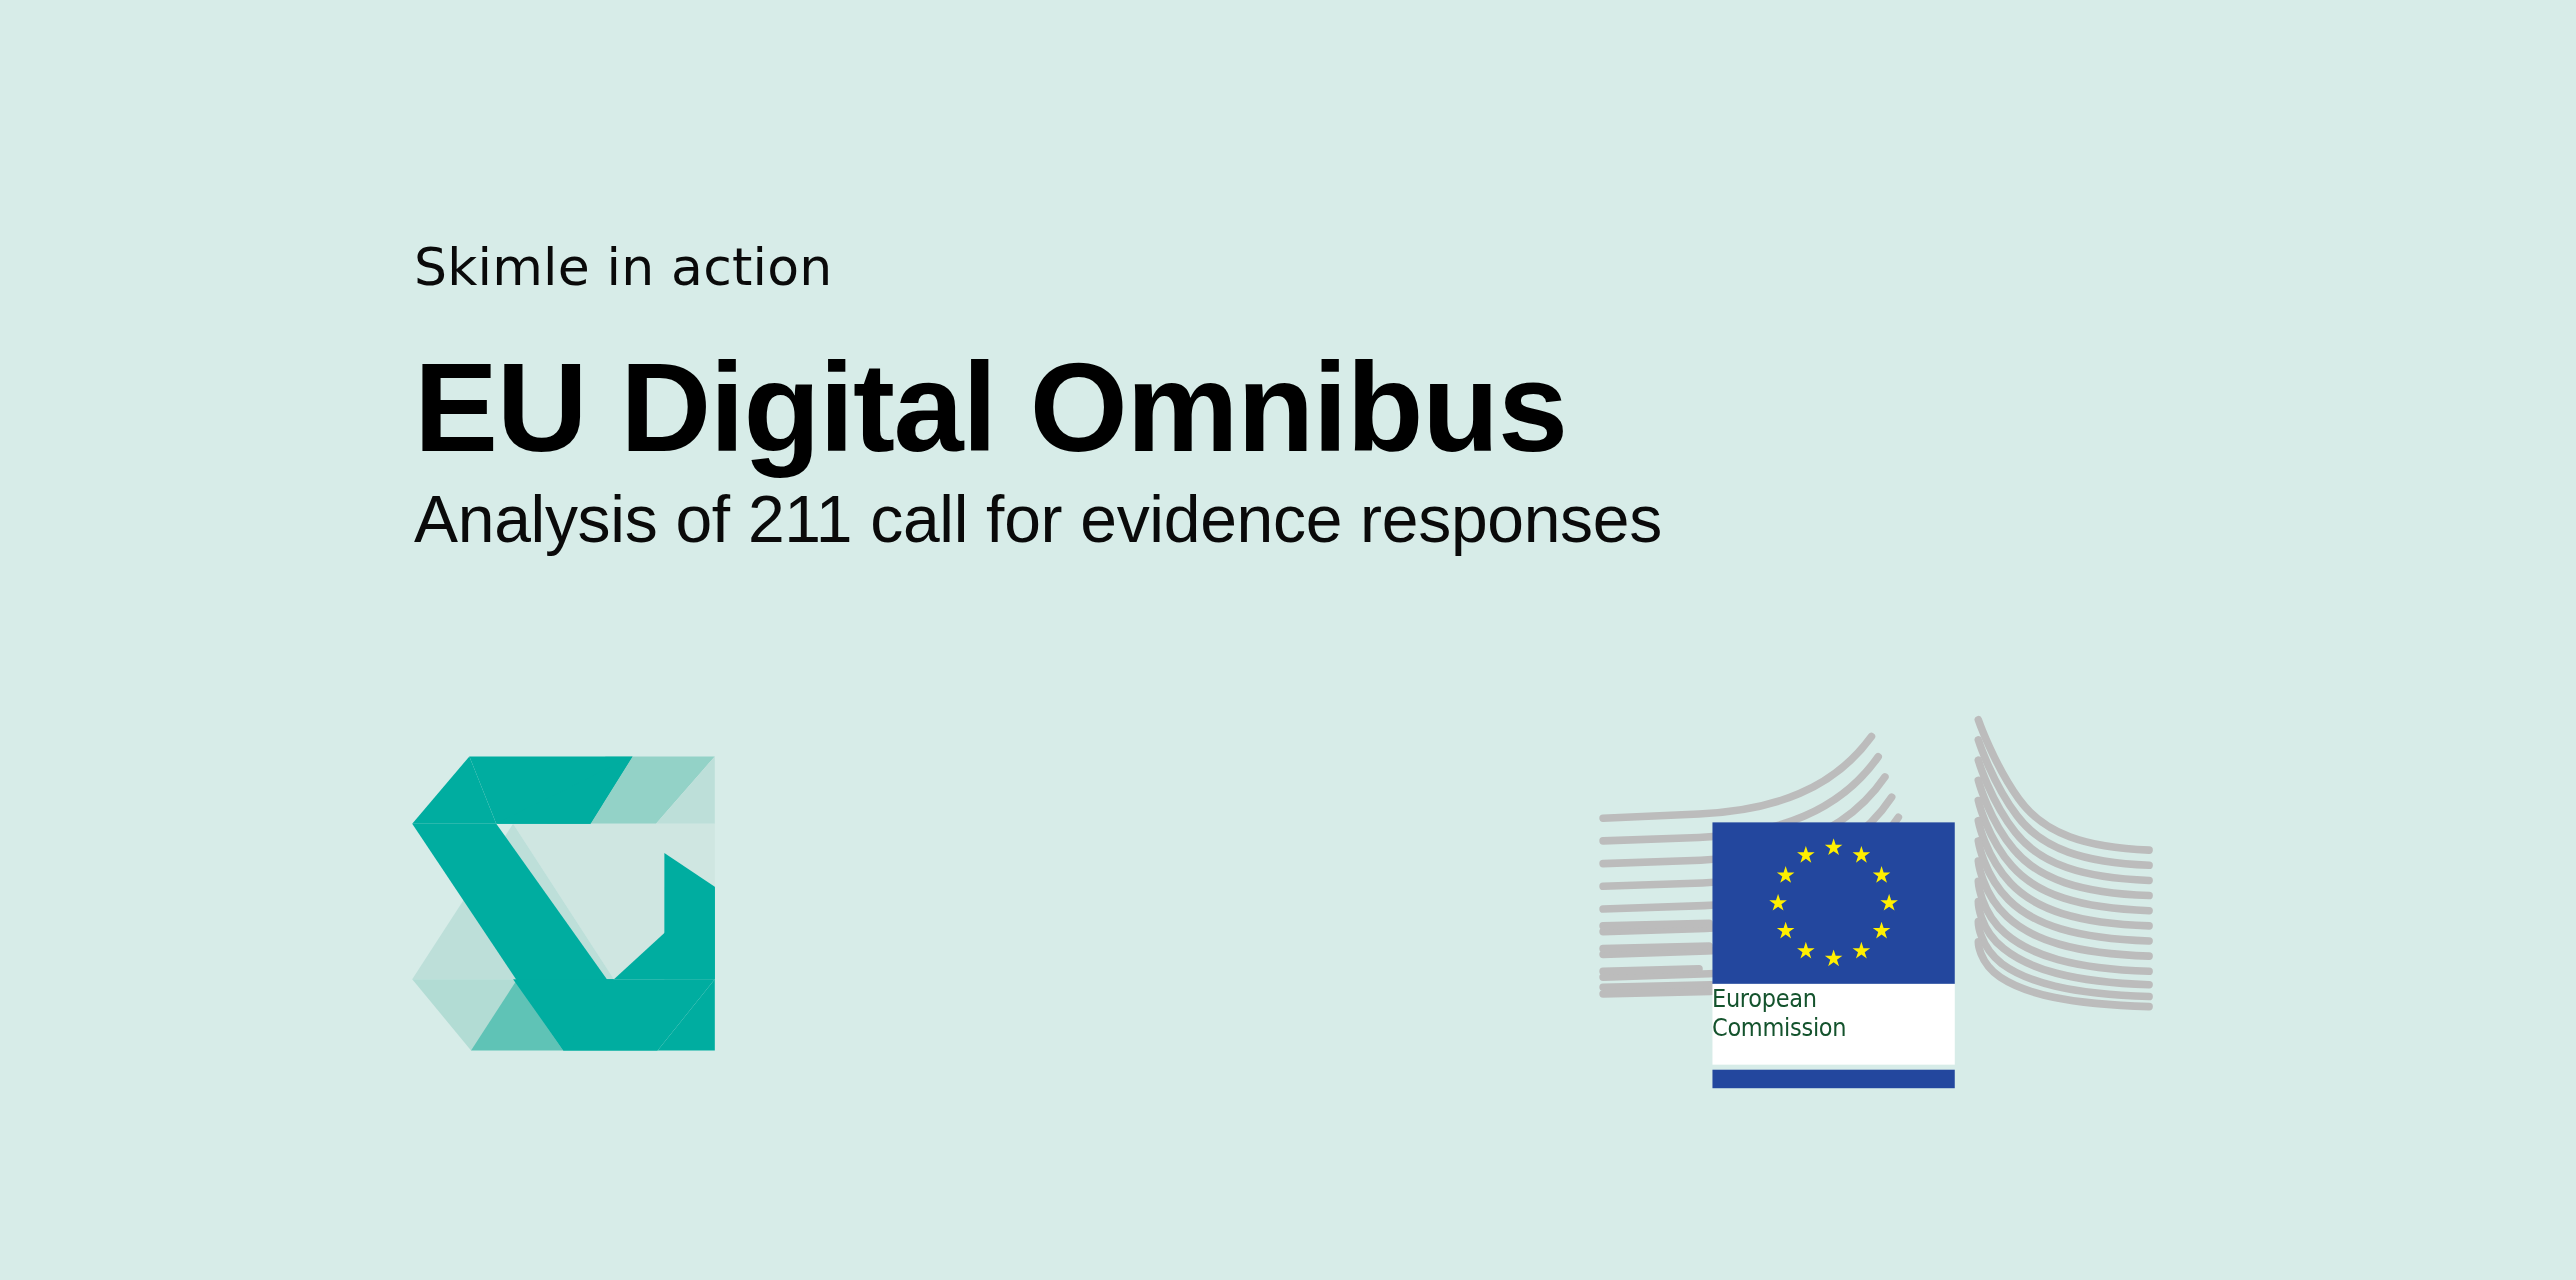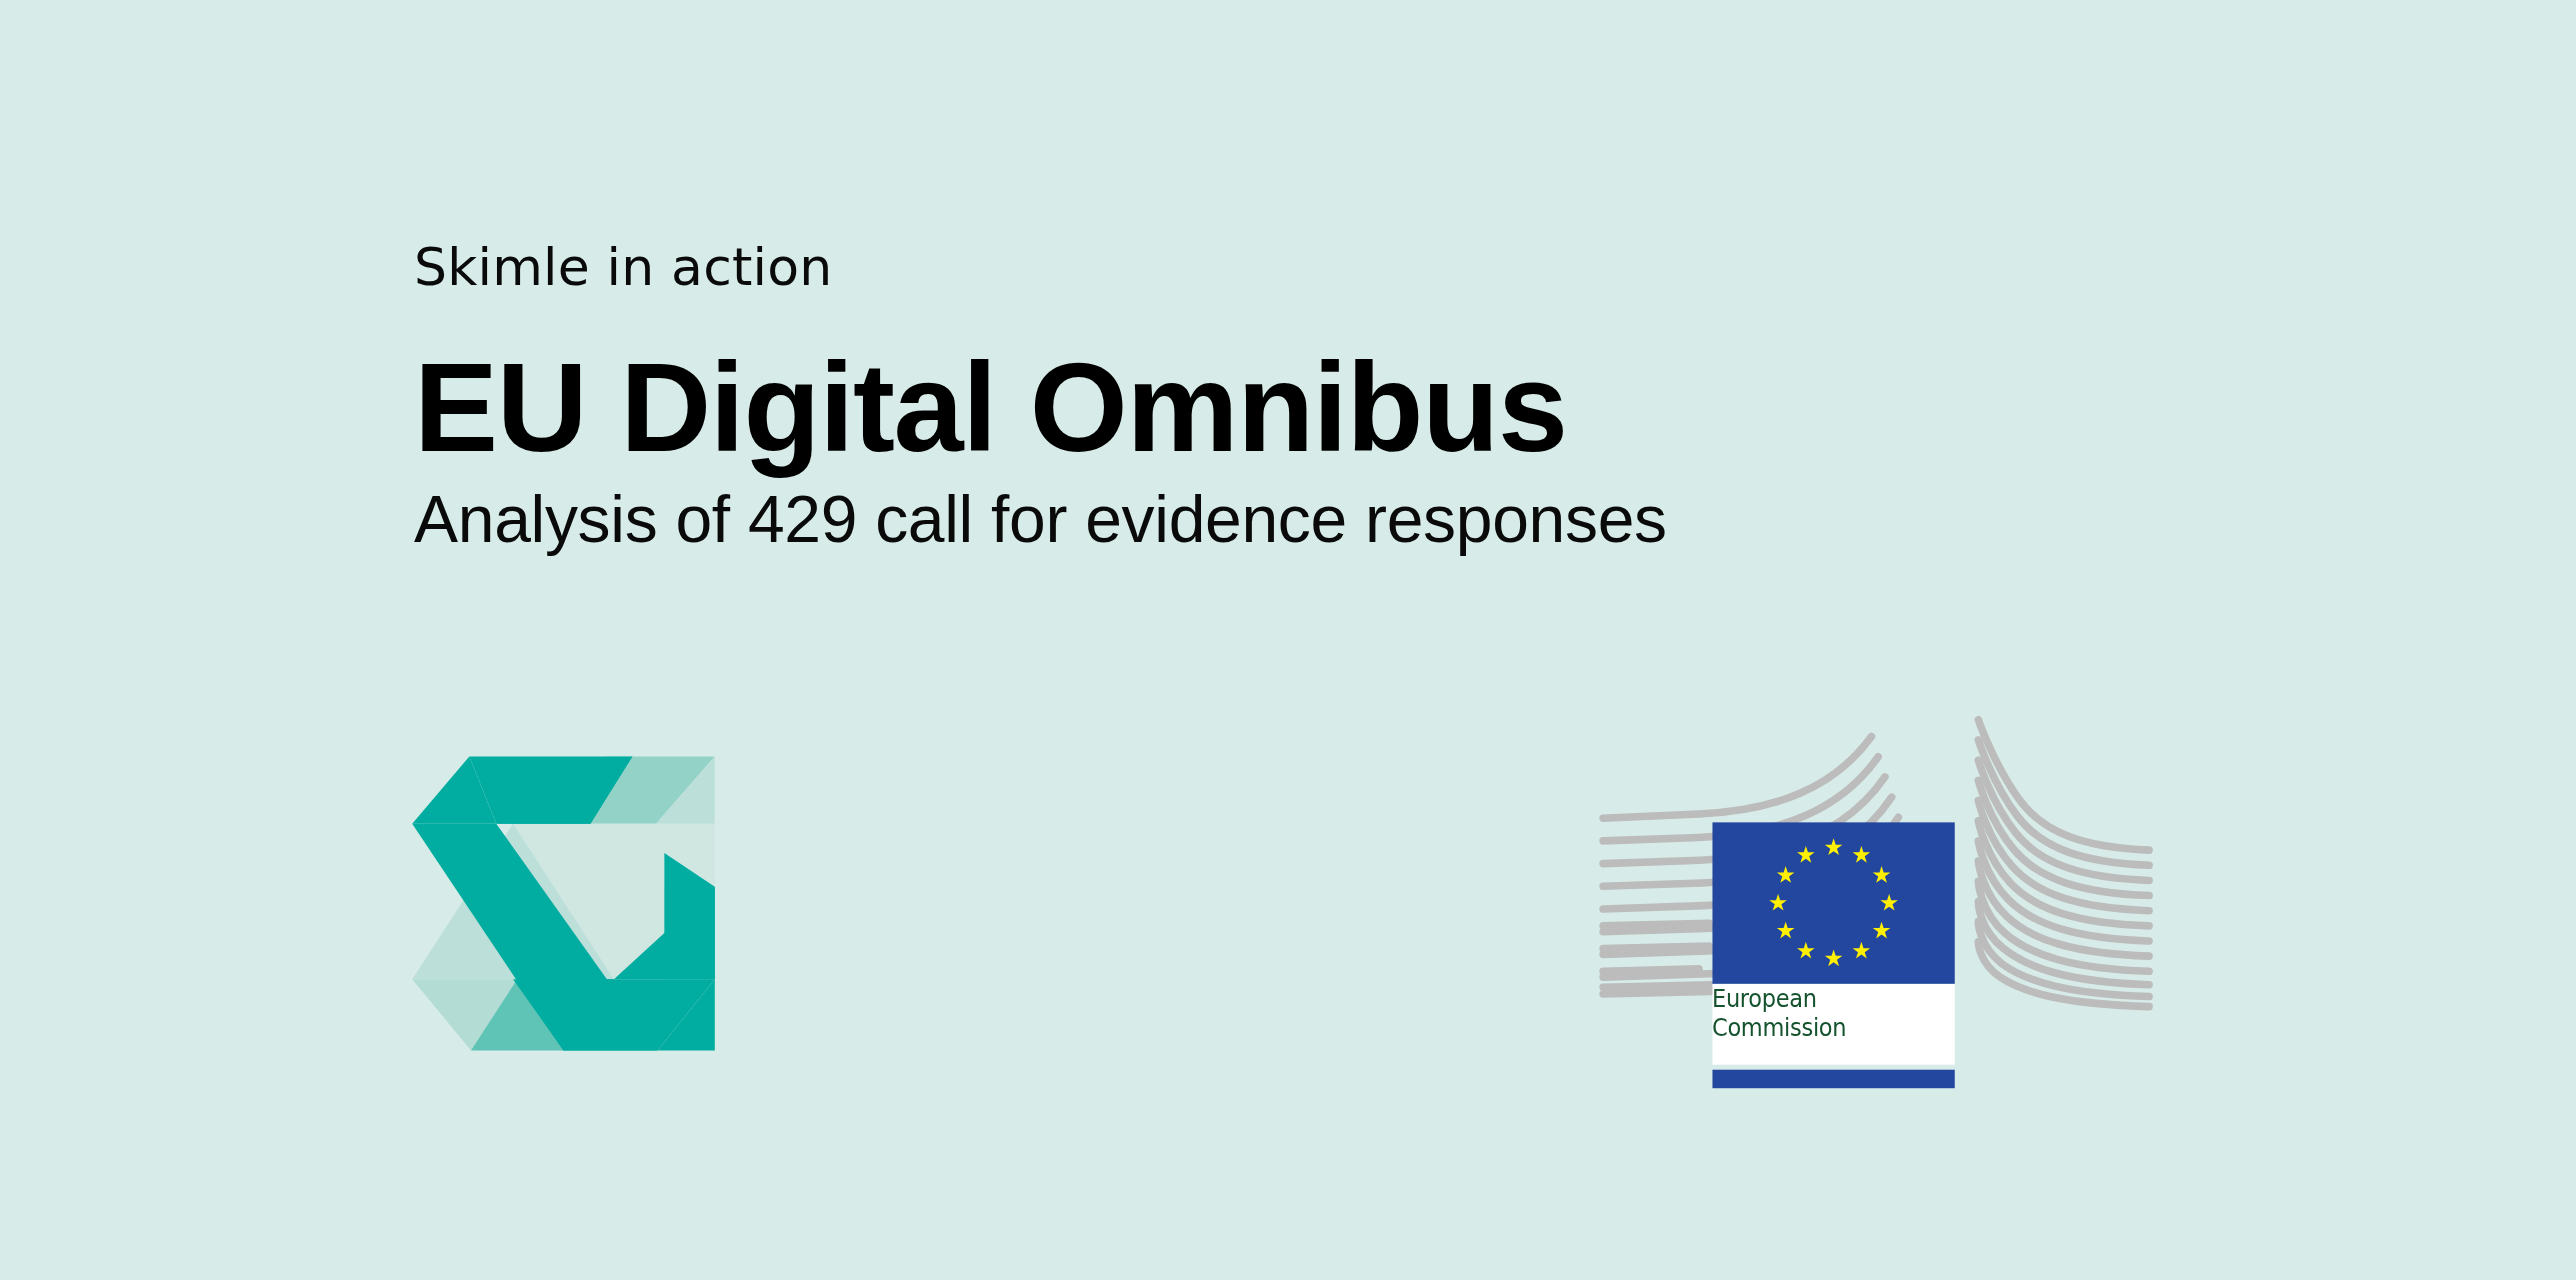--- a/index.html
+++ b/index.html
@@ -94,21 +94,21 @@
   .ec-wordmark span { display: block; }
 </style>
 </head>
 <body>
 
 <div id="card">
 
   <div id="text-block">
     <div id="eyebrow">Skimle in action</div>
     <div id="headline">EU Digital Omnibus</div>
-    <div id="subheadline">Analysis of 429 call for evidence responses</div>
+    <div id="subheadline">Analysis of 211 call for evidence responses</div>
   </div>
 
   <div id="skimle-logo">
     <svg viewBox="0 0 360 420" xmlns="http://www.w3.org/2000/svg">
 
       <polygon points="230,35 360,35 290,115 160,115" fill="#93d2c7"></polygon>
       <polygon points="290,115 360,35 360,115" fill="#bddfd9"></polygon>
       <polygon points="120,115 360,115 360,300 240,300" fill="#cfe6e1"></polygon>
       <polygon points="0,300 120,115 240,300" fill="#bddfd9"></polygon>
       <polygon points="0,300 70,385 240,300" fill="#b2dcd4"></polygon>

